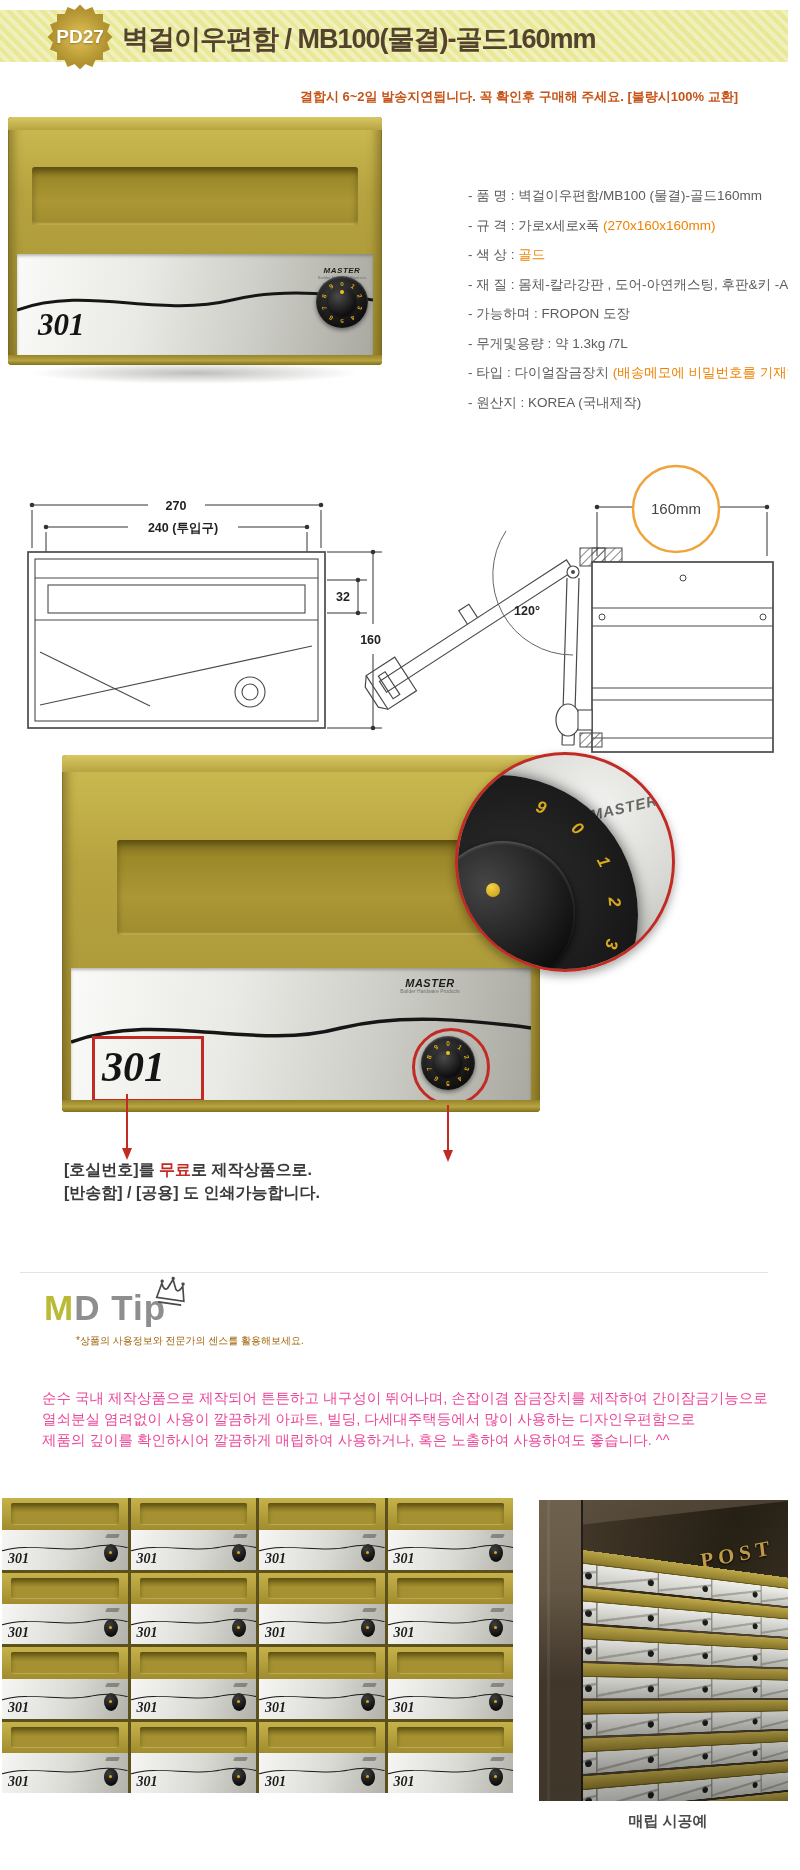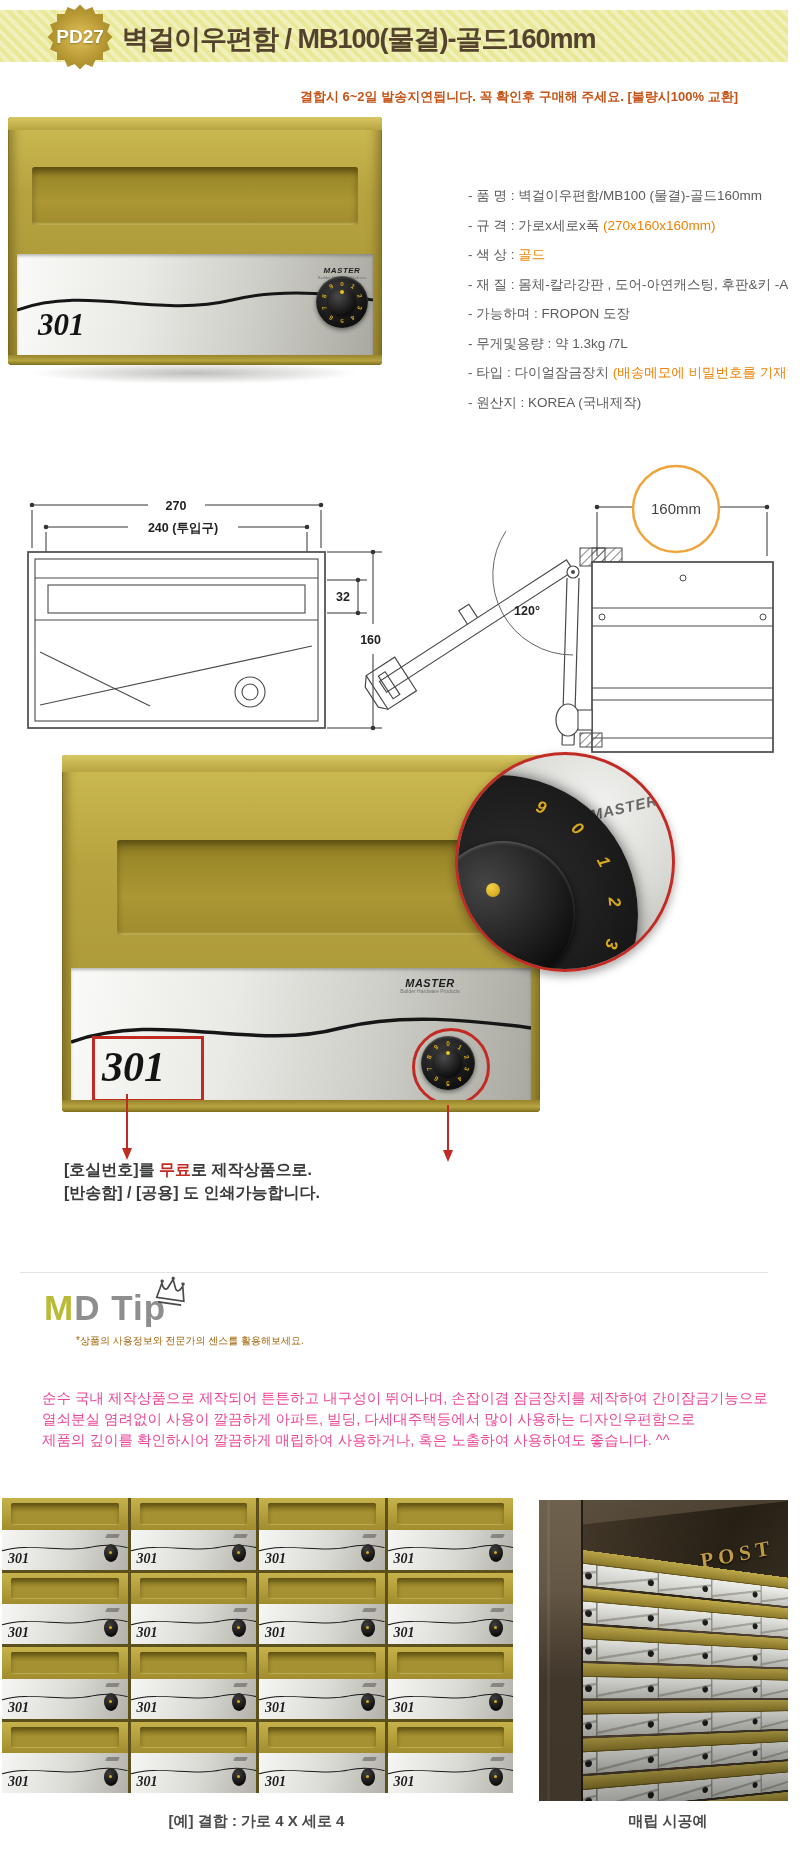--- a/index.html
+++ b/index.html
@@ -729,16 +729,15 @@
           </div>
         </div>
         <div class="prow">
           <div class="prow-gold"></div>
         </div>
       </div>
     <div class="photo-col"></div>
     <div class="photo-shade"></div>
   </div>
 
-  <div class="caption" style="left:0;width:513px;">[예] 결합 : 가로 4 X 세로 4</div>
   <div class="caption" style="left:539px;width:258px;">매립 시공예</div>
 
 </div>
 
 </body></html>

